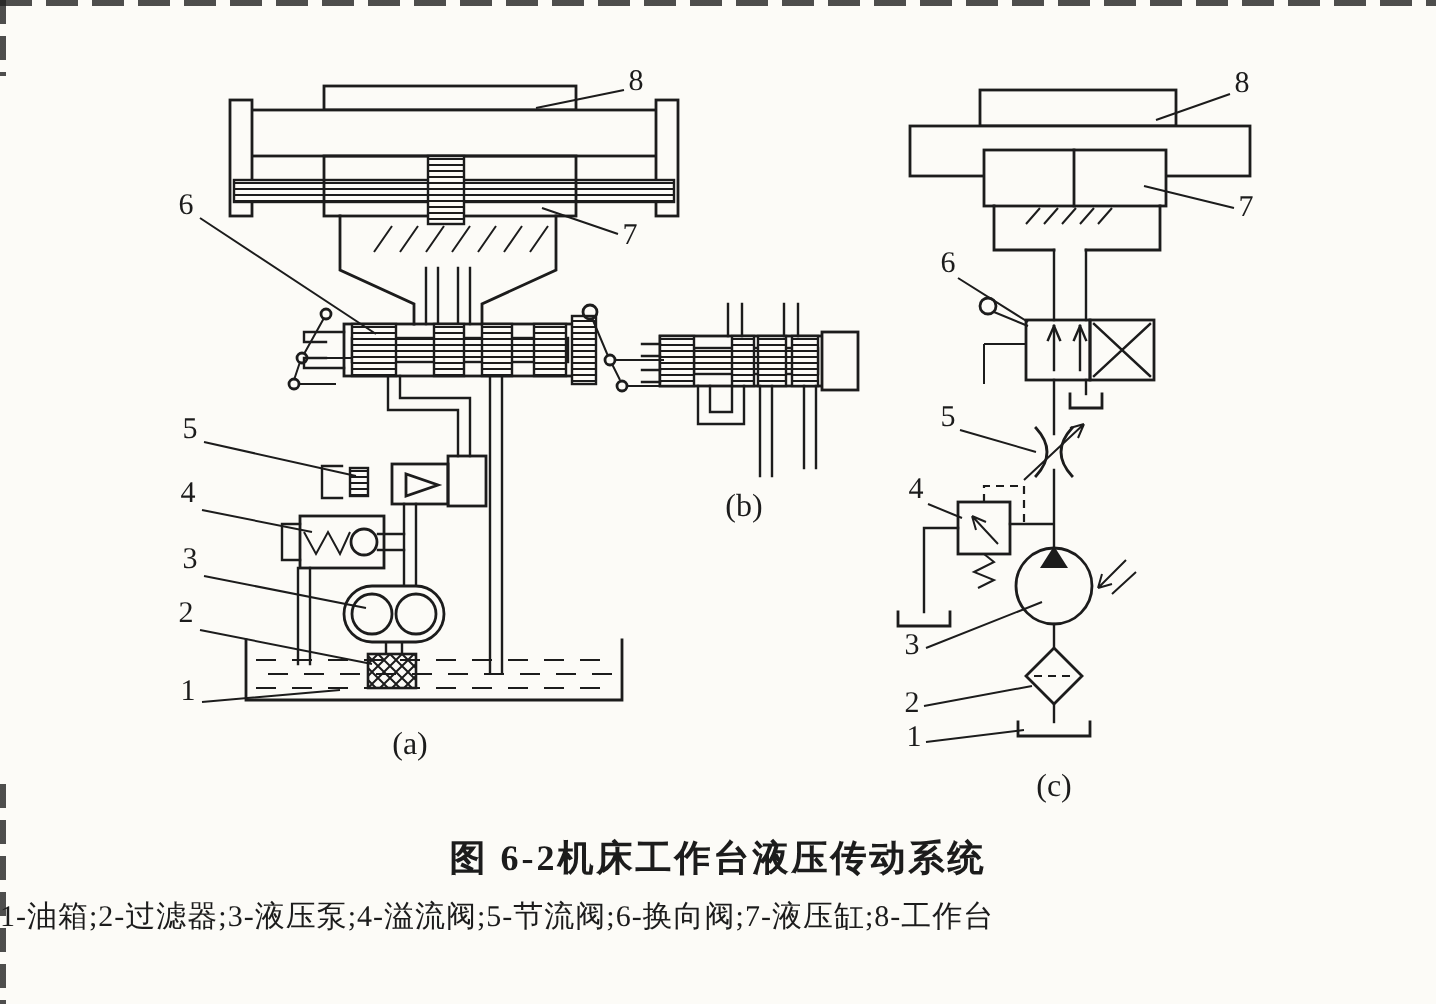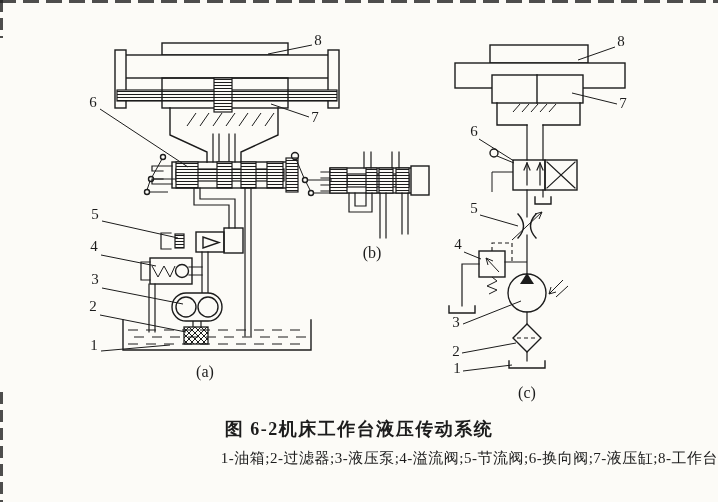--- a/index.html
+++ b/index.html
@@ -14,21 +14,21 @@
   .pipe{stroke:#1c1c1c;fill:none;stroke-width:1.2;stroke-linecap:square;}
   .thin{stroke:#1c1c1c;fill:none;stroke-width:1;}
   .dash{stroke:#1c1c1c;fill:none;stroke-width:1.1;stroke-dasharray:10 8;}
   .pdash{stroke:#1c1c1c;fill:none;stroke-width:1.1;stroke-dasharray:4 3;}
   .fillink{fill:#1c1c1c;stroke:none;}
   text.num{font-family:"Liberation Serif","DejaVu Serif",serif;font-size:15px;fill:#1c1c1c;text-anchor:middle;}
   text.tag{font-family:"Liberation Serif","DejaVu Serif",serif;font-size:16px;fill:#1c1c1c;text-anchor:middle;}
   .caption{position:absolute;top:417px;left:0;width:718px;text-align:center;
            font-size:18px;font-weight:bold;letter-spacing:1.5px;}
   .caption .gap{}
-  .legend{position:absolute;top:449px;left:0;width:718px;text-align:right;
+  .legend{position:absolute;top:449px;left:0;width:718px;text-align:left;
           font-size:15px;letter-spacing:.5px;}
   .edge-top{position:absolute;left:0;top:0;width:718px;height:3px;opacity:.8;
             background:repeating-linear-gradient(90deg,#222 0 16px,transparent 16px 23px);}
   .edge-left-a{position:absolute;left:0;top:0;width:3px;height:38px;opacity:.8;
             background:repeating-linear-gradient(180deg,#222 0 12px,transparent 12px 18px);}
   .edge-left-b{position:absolute;left:0;top:392px;width:3px;height:110px;opacity:.8;
             background:repeating-linear-gradient(180deg,#222 0 12px,transparent 12px 18px);}
 </style>
 </head>
 <body>

